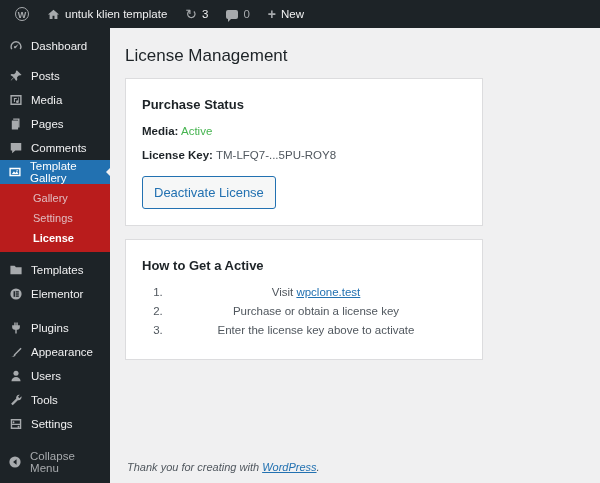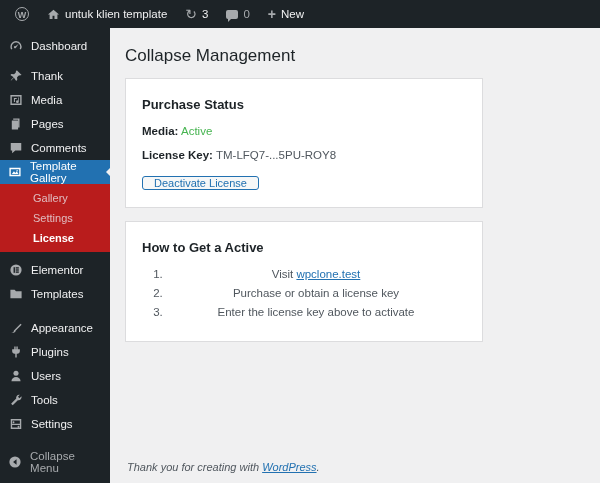--- a/index.html
+++ b/index.html
@@ -69,21 +69,21 @@
   h1.page-title { font-size:17px; font-weight:400; color:#1d2327; margin:6px 0 12px; }
   .card {
     background:#fff; border:1px solid #dcdcde; width:358px;
     padding:14px 16px 16px; margin-bottom:13px;
   }
   .card h2 { font-size:13px; color:#1d2327; margin:4px 0 13px; font-weight:bold; }
   .card p { font-size:11.5px; margin:0 0 12px; color:#50575e; }
   .lbl { font-weight:bold; color:#1d2327; }
   .status-active { color:#46b450; }
   .btn-secondary {
-    display:inline-block; font-size:11px; padding:0 11px;
+    display:inline-block; font-size:13px; padding:8px 11px;
     border:1px solid #2271b1; border-radius:3px; background:#f6f7f7;
     color:#2271b1; cursor:pointer; margin-top:3px;
     font-family:"Liberation Sans","DejaVu Sans",sans-serif;
   }
   ol.steps { margin:0 0 4px 24px; font-size:11.5px; color:#50575e;text-align:center; }
   ol.steps li { margin-bottom:7px; }
   a.link { color:#2271b1; text-decoration:underline; cursor:pointer; }
   .footer {
     margin-top:auto; padding:6px 0 10px 2px; font-size:11px;
     font-style:italic; color:#50575e;
@@ -133,21 +133,21 @@
     </div>
 
     <div class="menu-gap-sm"></div>
 
     <div class="menu-item">
       <span class="mi-icon">
         <svg width="14" height="14" viewBox="0 0 20 20" fill="currentColor">
             <path d="M11.5 2l6.5 6.5-1.5.5-2.5.3-2.5 2.5.3 3.7-1.5 1.5-3.2-4.6L3 16.5 2.5 16l4.1-4.1L2 8.7 3.5 7.2l3.7.3 2.5-2.5.3-2.5z"></path>
           </svg>
       </span>
-      <span>Thank</span>
+      <span>Posts</span>
     </div>
 
     <div class="menu-item">
       <span class="mi-icon">
         <svg width="14" height="14" viewBox="0 0 20 20" fill="currentColor">
             <path d="M2 3h16v14H2zm2 2v10h12V5zm9 1.5v4.2a2 2 0 1 0 1 1.7V6.5zM7 7h4v1.5H8.5V13H7z"></path>
           </svg>
       </span>
       <span>Media</span>
     </div>
@@ -180,61 +180,61 @@
       <span>Template Gallery</span>
     </div>
 
     <div class="submenu">
       <div class="submenu-item">Gallery</div>
       <div class="submenu-item">Settings</div>
       <div class="submenu-item current">License</div>
     </div>
 
     <div class="menu-gap-sm"></div>
+
+    <div class="menu-item">
+      <span class="mi-icon">
+        <svg width="14" height="14" viewBox="0 0 20 20" fill="currentColor">
+            <path d="M2 4h6l2 2h8v10H2z"></path>
+          </svg>
+      </span>
+      <span>Templates</span>
+    </div>
 
     <div class="menu-item">
       <span class="mi-icon">
         <svg width="14" height="14" viewBox="0 0 20 20">
             <circle cx="10" cy="10" r="8" fill="currentColor"></circle>
             <rect x="6.5" y="6" width="2" height="8" fill="#1d2327"></rect>
             <rect x="9.5" y="6" width="4.5" height="2" fill="#1d2327"></rect>
             <rect x="9.5" y="9" width="4.5" height="2" fill="#1d2327"></rect>
             <rect x="9.5" y="12" width="4.5" height="2" fill="#1d2327"></rect>
           </svg>
       </span>
       <span>Elementor</span>
     </div>
 
-    <div class="menu-item">
-      <span class="mi-icon">
-        <svg width="14" height="14" viewBox="0 0 20 20" fill="currentColor">
-            <path d="M2 4h6l2 2h8v10H2z"></path>
-          </svg>
-      </span>
-      <span>Templates</span>
-    </div>
-
     <div class="menu-gap-md"></div>
 
     <div class="menu-item">
       <span class="mi-icon">
         <svg width="14" height="14" viewBox="0 0 20 20" fill="currentColor">
+            <path d="M12.5 2v4h3v3c0 2-1.6 3.5-3.5 3.5h-1V18h-2v-5.5H8C6.1 12.5 4.5 11 4.5 9V6h3V2h2v4h1V2z"></path>
+          </svg>
+      </span>
+      <span>Plugins</span>
+    </div>
+
+    <div class="menu-item">
+      <span class="mi-icon">
+        <svg width="14" height="14" viewBox="0 0 20 20" fill="currentColor">
             <path d="M3 17c2.5 0 4-1.2 4-3.4L16.5 4 18 5.5 9.4 14c0 2.2-2.4 3.5-6.4 3z"></path>
           </svg>
       </span>
       <span>Appearance</span>
-    </div>
-
-    <div class="menu-item">
-      <span class="mi-icon">
-        <svg width="14" height="14" viewBox="0 0 20 20" fill="currentColor">
-            <path d="M12.5 2v4h3v3c0 2-1.6 3.5-3.5 3.5h-1V18h-2v-5.5H8C6.1 12.5 4.5 11 4.5 9V6h3V2h2v4h1V2z"></path>
-          </svg>
-      </span>
-      <span>Plugins</span>
     </div>
 
     <div class="menu-item">
       <span class="mi-icon">
         <svg width="14" height="14" viewBox="0 0 20 20" fill="currentColor">
             <circle cx="10" cy="6.2" r="3.6"></circle>
             <path d="M3.5 17.5c0-3.6 3-6 6.5-6s6.5 2.4 6.5 6z"></path>
           </svg>
       </span>
       <span>Users</span>
@@ -265,21 +265,21 @@
         <svg width="14" height="14" viewBox="0 0 20 20">
             <circle cx="10" cy="10" r="8" fill="#a7aaad"></circle>
             <path d="M12.2 6l-5 4 5 4z" fill="#1d2327"></path>
           </svg>
       </span>
       <span>Collapse Menu</span>
     </div>
   </div>
 
   <div class="content">
-    <h1 class="page-title">Collapse Management</h1>
+    <h1 class="page-title">License Management</h1>
 
     <div class="card">
       <h2>Purchase Status</h2>
       <p>
         <span class="lbl">Media:</span>
         <span class="status-active">Active</span>
       </p>
       <p>
         <span class="lbl">License Key:</span>
         <span>TM-LFQ7-...5PU-ROY8</span>

